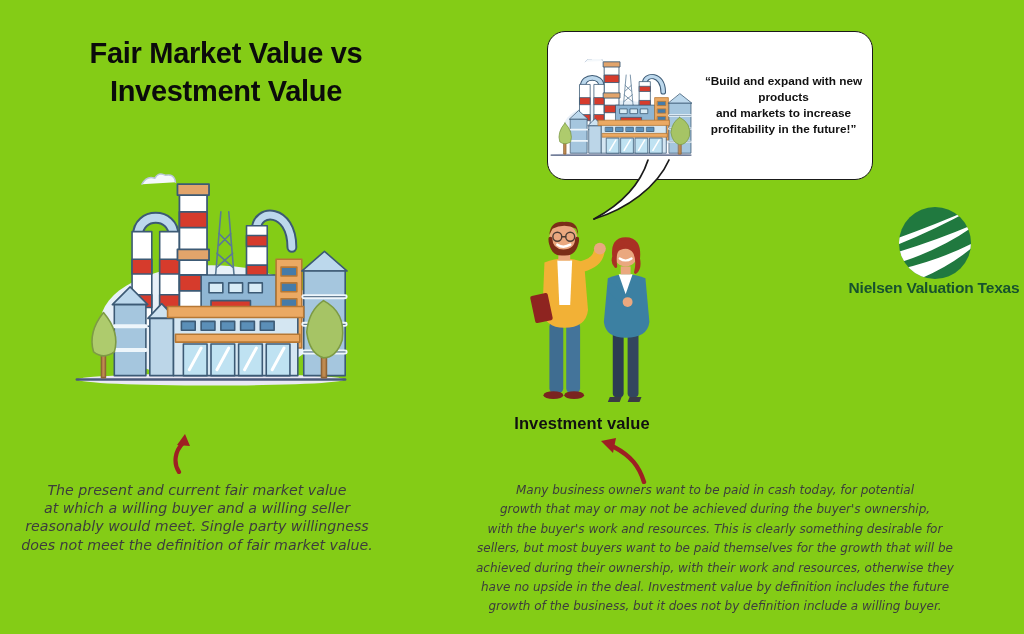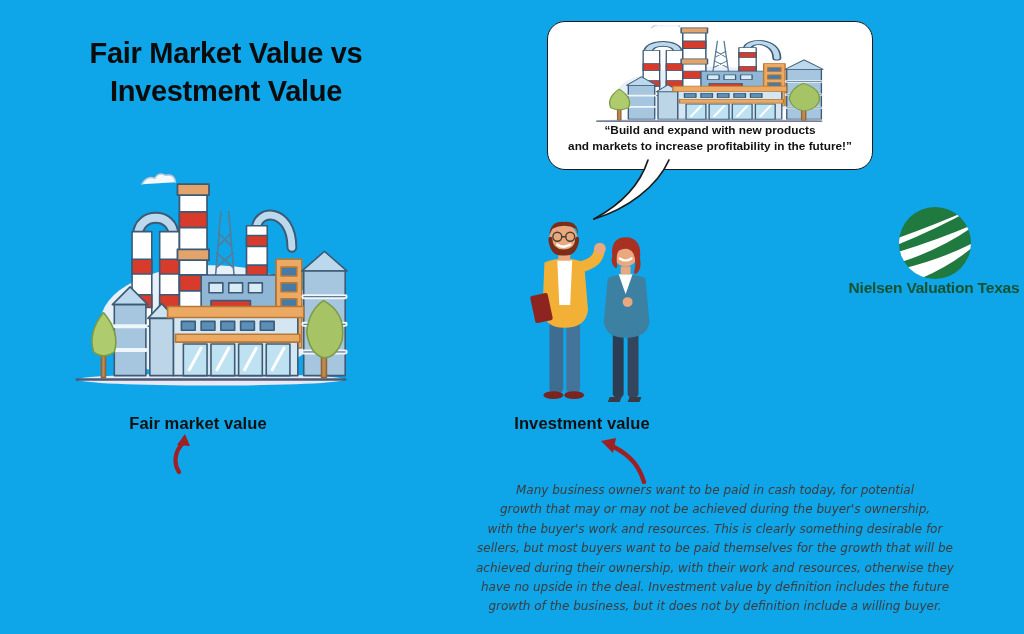--- a/index.html
+++ b/index.html
@@ -1,39 +1,39 @@
 <!DOCTYPE html>
 <html><head>
 <meta charset="utf-8">
 <style>
   html,body{margin:0;padding:0;background:#ffffff;}
   #canvas{
-    position:relative;width:1024px;height:634px;background:#0ea5e9;
+    position:relative;width:1024px;height:634px;background:#84cc16;
     font-family:"Liberation Sans",sans-serif;overflow:hidden;
   }
   .abs{position:absolute;}
   .title{
     left:38px;top:34px;width:376px;text-align:center;
     font-weight:bold;font-size:29px;line-height:1.32;color:#0b0b0b;
     letter-spacing:-0.3px;white-space:pre-line;
   }
   .section-label{
     font-weight:bold;font-size:16.5px;color:#111;text-align:center;
     letter-spacing:0.1px;
   }
   .hand{
     font-family:"DejaVu Sans",sans-serif;font-style:italic;
     color:#3d3d3d;text-align:center;white-space:pre-line;
   }
   .hand.left-par{left:20px;top:481px;width:354px;font-size:14.2px;line-height:18.2px;}
   .hand.right-par{left:422px;top:481px;width:586px;font-size:12px;line-height:19.4px;}
   .bubble{
-    left:547px;top:21px;width:326px;height:149px;
+    left:547px;top:31px;width:326px;height:149px;
     background:#fff;border:1.7px solid #1a1a1a;border-radius:18px;
-    box-sizing:border-box;display:flex;flex-direction:column;align-items:center;
+    box-sizing:border-box;display:flex;flex-direction:row;align-items:center;
   }
   .bubble-quote{
     font-weight:bold;font-size:11.8px;line-height:1.35;color:#111;
     text-align:center;white-space:pre-line;margin-top:1px;
   }
   .logo-text{
     left:836px;top:279px;width:196px;text-align:center;
     font-weight:bold;font-size:15.5px;color:#17522e;letter-spacing:-0.2px;
   }
   svg{display:block;}
@@ -191,27 +191,30 @@
       <polygon points="117,64 131,64 124,84" fill="#ffffff"></polygon>
       <path d="M110 78 Q118 88 124 90" stroke="#3c80a2" stroke-width="9" fill="none"></path>
       <circle cx="126" cy="92" r="5" fill="#eaa87f"></circle>
       <rect x="119" y="56" width="10" height="8" fill="#eaa87f"></rect>
       <circle cx="124" cy="44" r="12" fill="#eaa87f"></circle>
       <path d="M112 46 Q110 28 124 28 Q139 28 137 48 Q139 58 134 62 Q137 50 133 42 Q128 34 118 38 Q112 40 114 56 Q110 52 112 46 Z" fill="#a93124" stroke="#a93124" stroke-width="3"></path>
       <path d="M118 48 Q124 52 130 48" stroke="#ffffff" stroke-width="2.2" fill="none"></path>
     </g>
   </svg>
 
-  <div class="abs section-label" style="left:60px;top:414px;width:276px">Fair market value</div>
 
   <svg class="abs" style="left:164px;top:434px" width="42" height="40" viewBox="0 0 42 40">
     <path d="M15 38 C9 29 11 17 19 9" fill="none" stroke="#9e2023" stroke-width="4.2" stroke-linecap="round"></path>
     <polygon points="13,11 21,0 26,12" fill="#9e2023"></polygon>
   </svg>
 
+  <div class="abs hand left-par">The present and current fair market value
+at which a willing buyer and a willing seller
+reasonably would meet. Single party willingness
+does not meet the definition of fair market value.</div>
 
   <div class="abs section-label" style="left:497px;top:414px;width:170px">Investment value</div>
 
   <svg class="abs" style="left:594px;top:436px" width="58" height="48" viewBox="0 0 58 48">
     <path d="M50 46 C45 30 37 20 20 11" fill="none" stroke="#9e2023" stroke-width="4.4" stroke-linecap="round"></path>
     <polygon points="22,2 7,5 19,17" fill="#9e2023"></polygon>
   </svg>
 
   <div class="abs hand right-par">Many business owners want to be paid in cash today, for potential
 growth that may or may not be achieved during the buyer's ownership,

